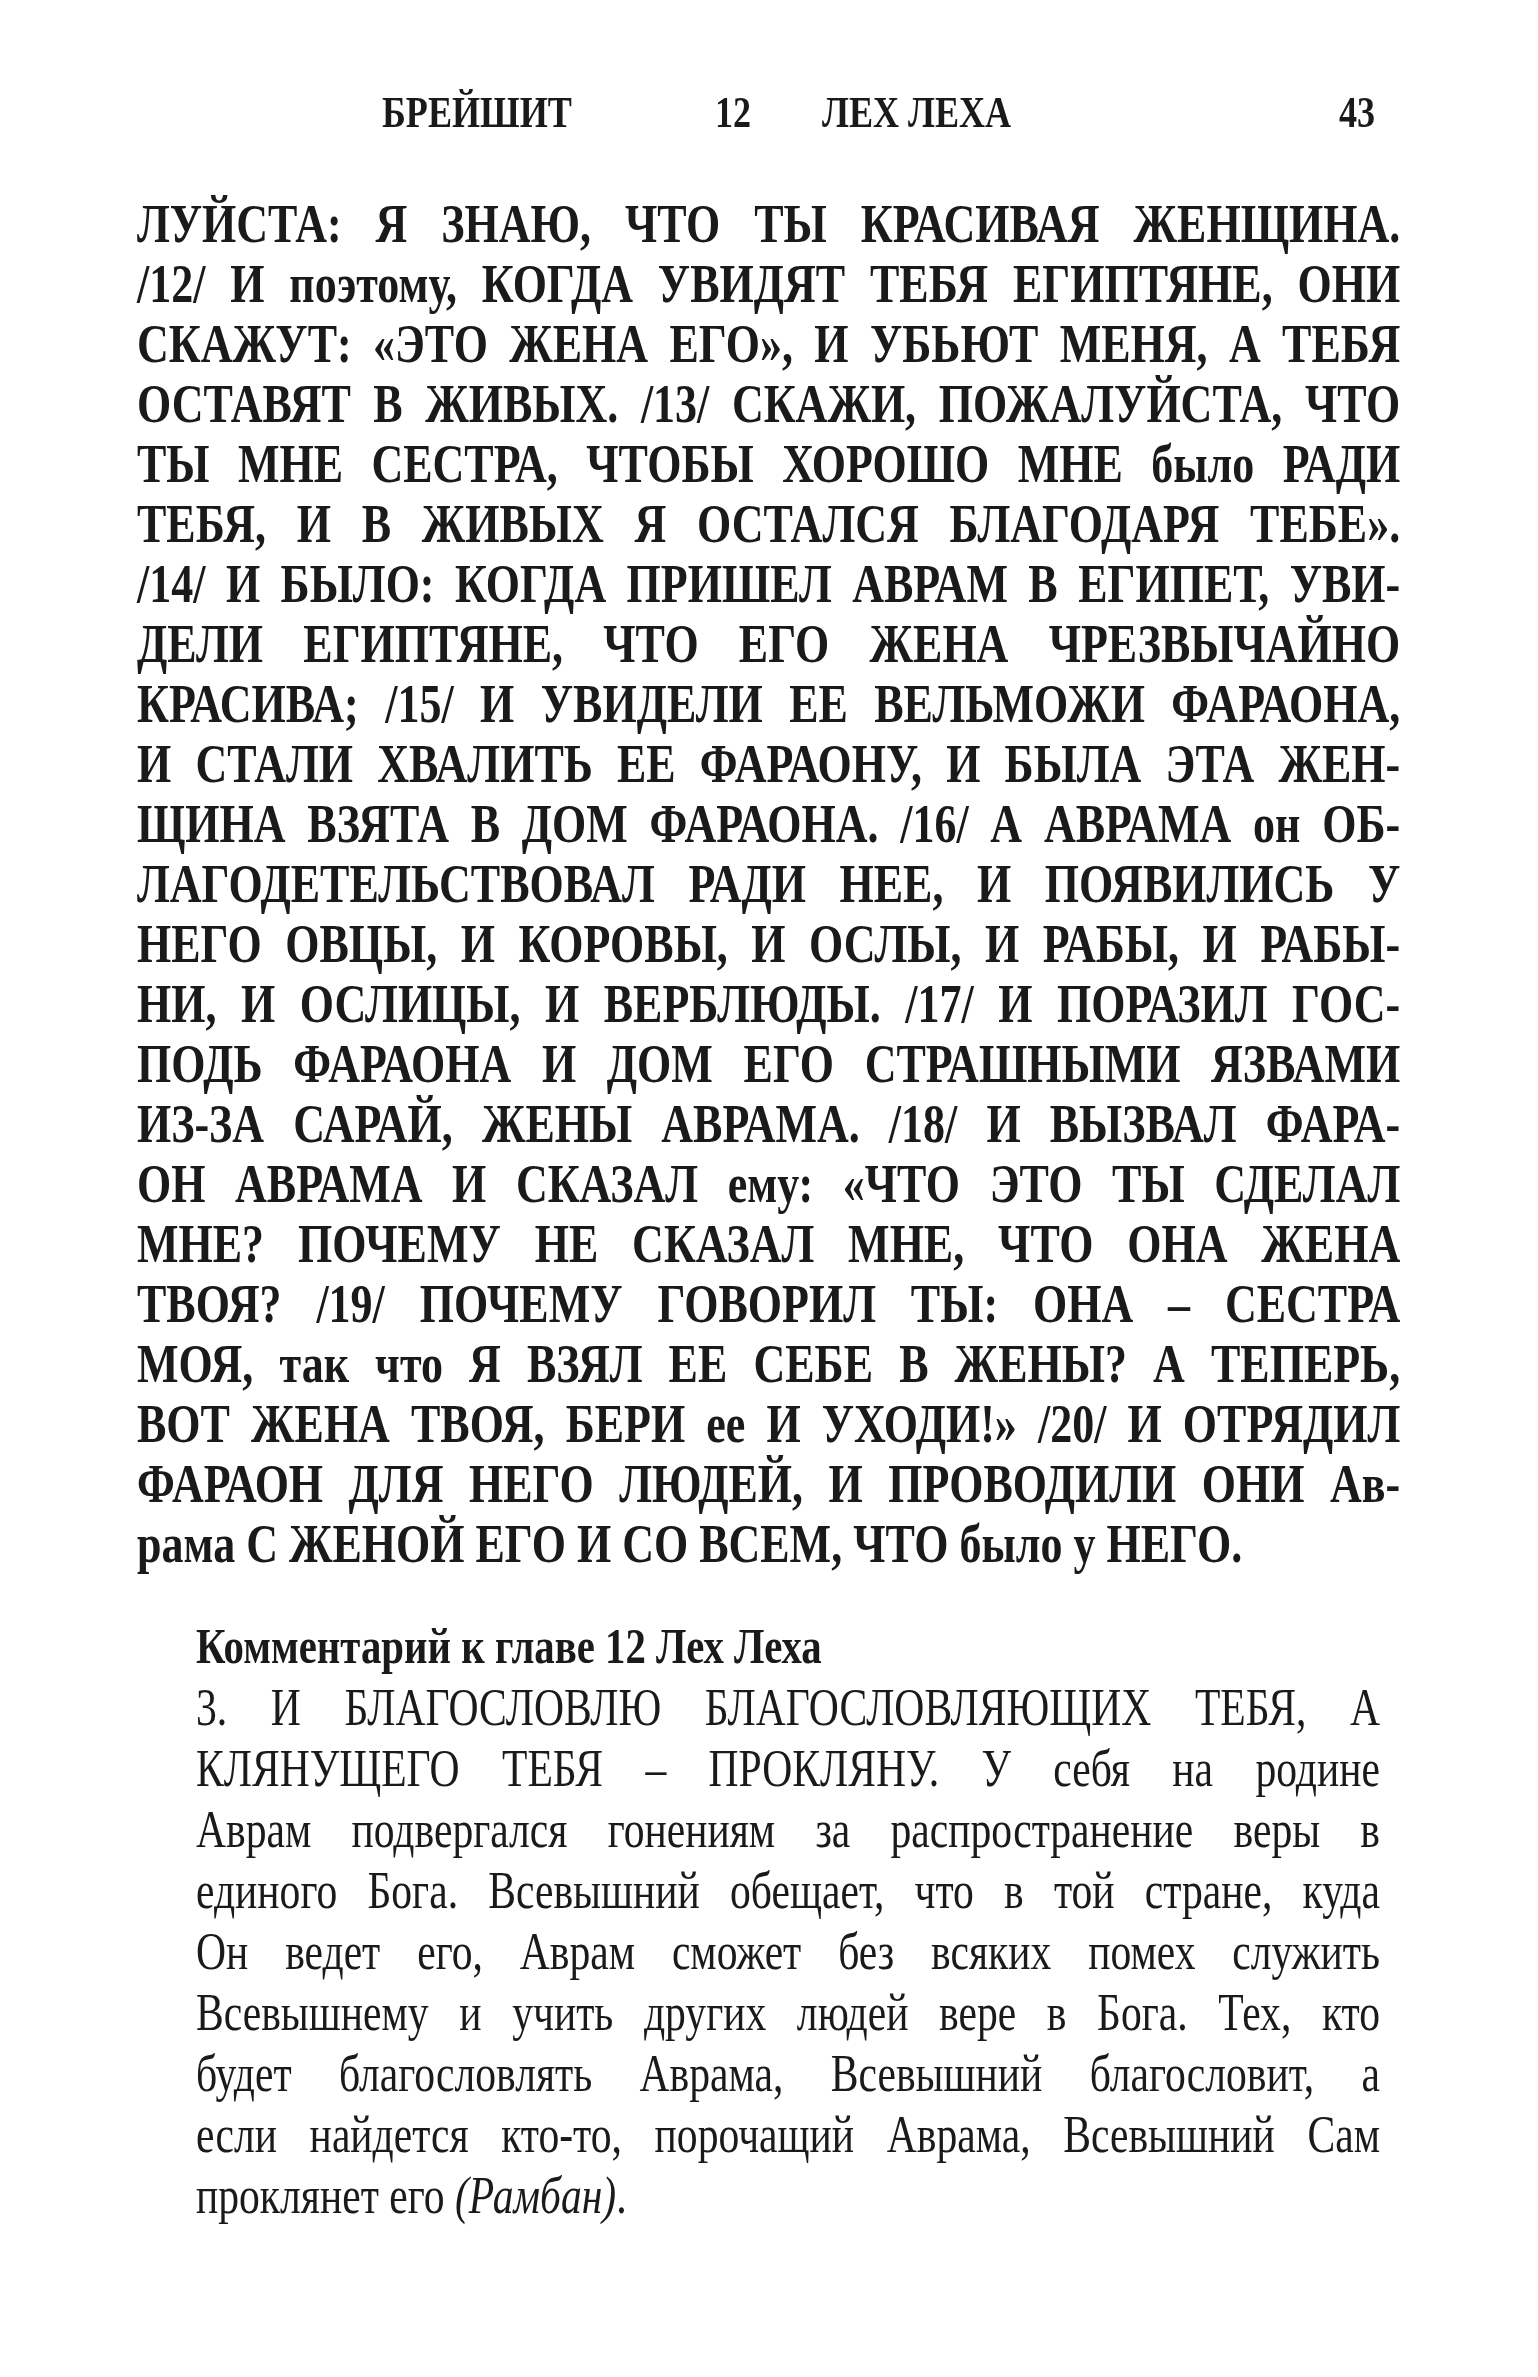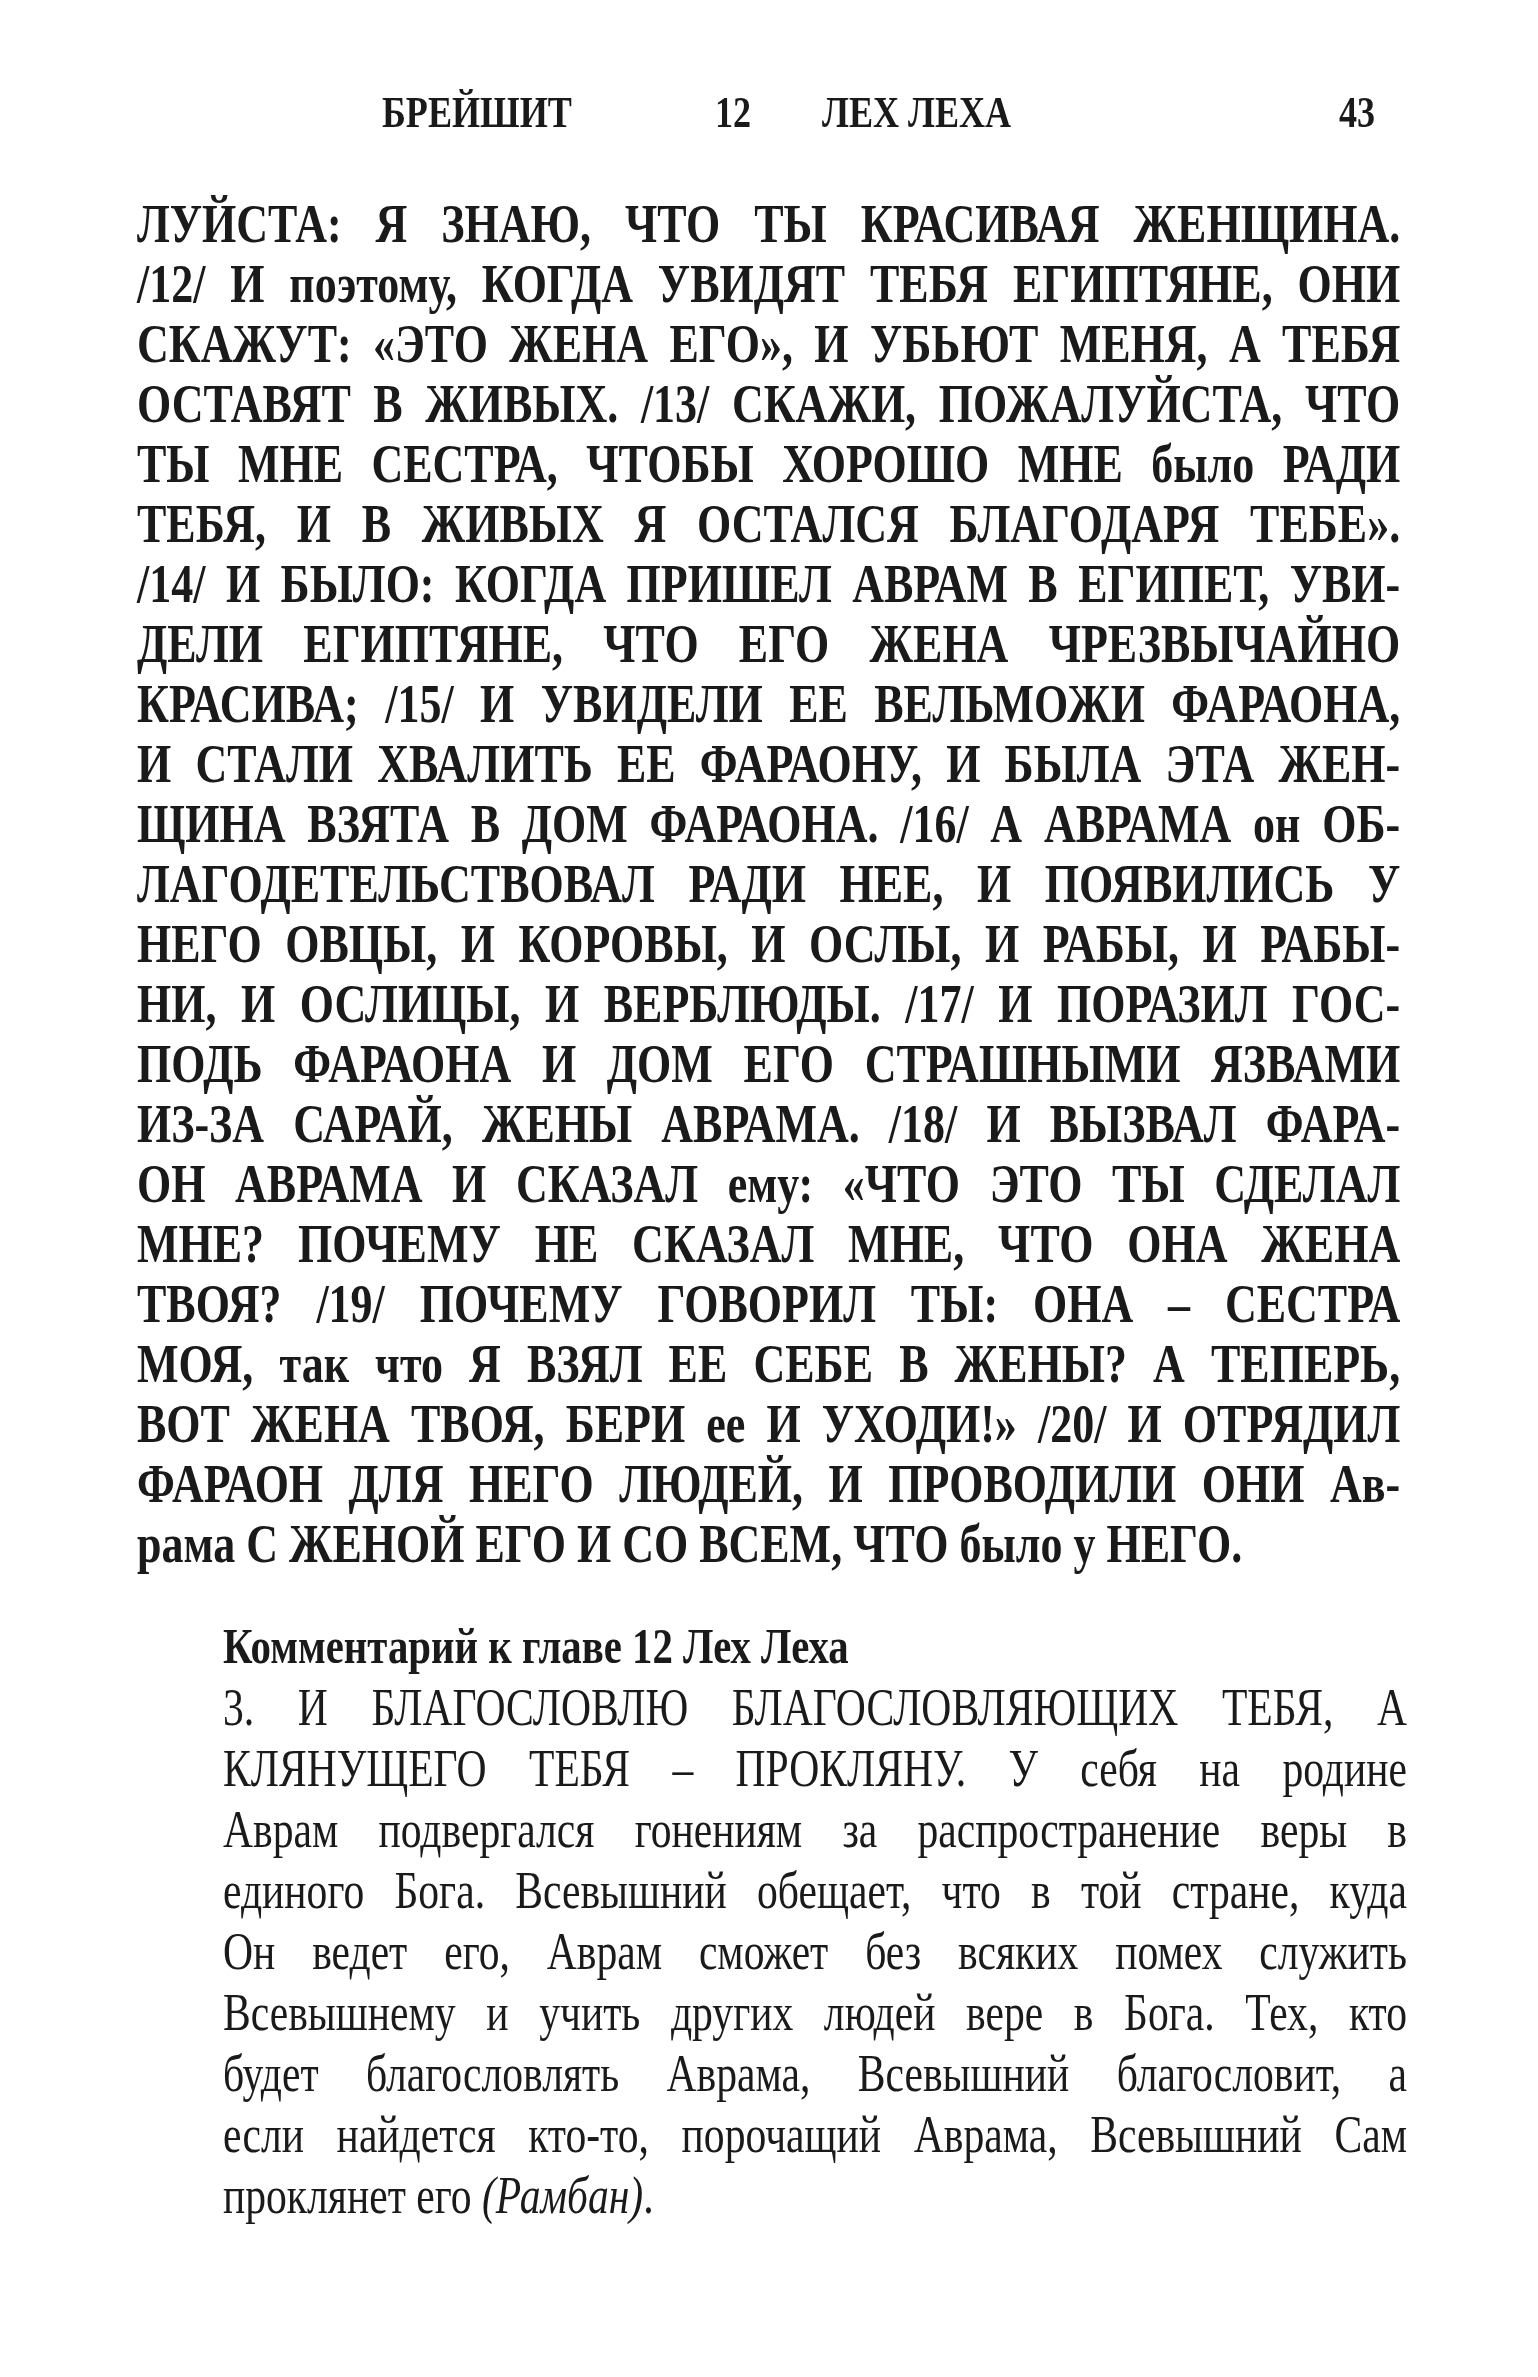--- a/index.html
+++ b/index.html
@@ -58,21 +58,20 @@
     }
     .scripture .line.last {
       text-align-last: left;
     }
 
     .commentary {
       position: absolute;
       left: 196px;
       top: 1616px;
       width: 1184px;
-      margin-left: 27px;
     }
     .commentary .title {
       font-weight: bold;
       font-size: 51px;
       line-height: 61px;
       height: 61px;
       white-space: nowrap;
       transform: scaleX(0.80);
       transform-origin: left top;
     }

